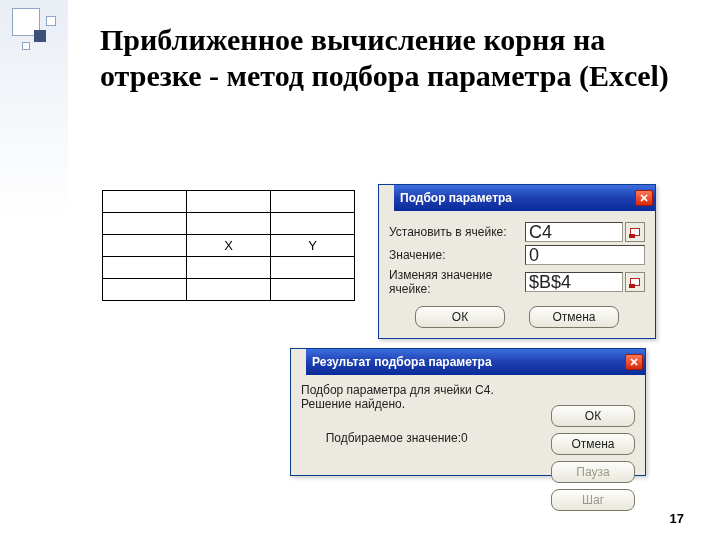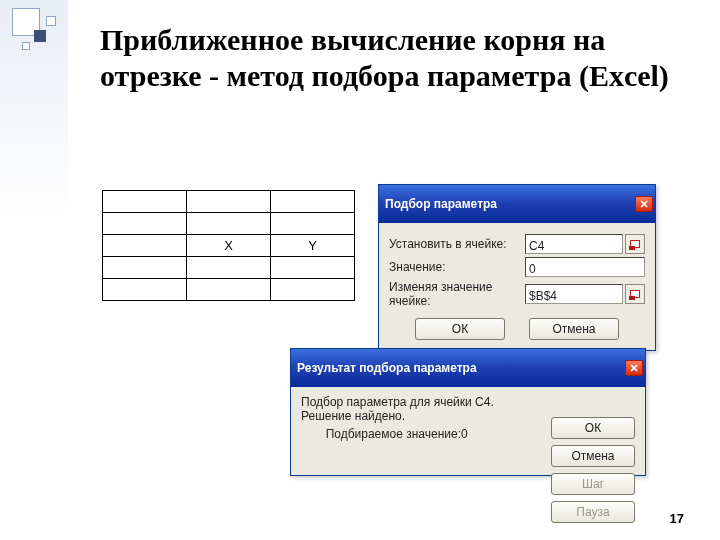--- a/index.html
+++ b/index.html
@@ -44,45 +44,45 @@
   }
   .sheet .hdr { font-weight: normal; }
   .dlg {
     position: absolute;
     border: 1px solid #0a3c8f;
     background: #eceae0;
     box-shadow: 2px 2px 4px rgba(0,0,0,0.2);
   }
   .dlg-title {
     display: flex; align-items: center;
-    height: 38px;
+    height: 26px;
     padding: 0 2px 0 6px;
     background: linear-gradient(180deg, #3c6fe0 0%, #1d3fb0 50%, #0a2c9a 100%);
     color: #fff;
-    font-size: 12px; font-weight: bold;
+    font-size: 12px; font-weight: bold; margin-left: 15px;
   }
   .close-btn {
     margin-left: auto;
     width: 18px; height: 16px;
     background: linear-gradient(180deg,#ff7a5a,#d82a0e);
     border: 1px solid #a01a06;
     border-radius: 2px;
     display: flex; align-items: center; justify-content: center;
   }
   .close-x { color:#fff; font-size:11px; line-height:1; font-weight:bold; }
   .dlg-body { padding: 8px 10px 10px 10px; font-size: 12px; color:#222; }
   .row { display:flex; align-items:center; margin: 3px 0; }
   .lbl { flex: 1; }
   .field {
-    display:flex; align-items:flex-end;
+    display:flex; align-items:center;
     width: 98px; height: 20px;
     background: #fff;
     border: 1px inset #9a988a;
     padding: 0 3px;
-    font-size: 12px;
+    font-size: 18px;
   }
   .picker {
     width: 20px; height: 20px;
     border: 1px solid #8a8878;
     background: #efeee4;
     margin-left: 2px;
     display:flex; align-items:center; justify-content:center;
   }
   .picker-inner {
     width:10px; height:8px;
@@ -91,21 +91,21 @@
     position:relative;
   }
   .picker-inner::after{
     content:""; position:absolute; left:-2px; bottom:-3px;
     width:6px; height:4px; background:#b01818;
   }
   .btns { display:flex; gap:24px; justify-content:center; margin-top:10px; }
   .btn {
     min-width: 90px; height: 22px;
     border: 1px solid #7a7868;
-    border-radius: 3px;
+    border-radius: 8px;
     background: linear-gradient(180deg,#fdfdfb,#e9e7dc);
     font-size: 12px;
     display:flex; align-items:center; justify-content:center;
     cursor:pointer;
   }
   .btn.dis { color:#9a988a; }
   .result-body .rline { display:flex; margin:2px 0;text-align:right; }
   .result-body .rlbl { width: 160px; }
   .result-btns { position:absolute; right:10px; top:30px; display:flex; flex-direction:column; gap:6px; }
   .page-num {
@@ -195,27 +195,27 @@
 
 <div class="dlg" style="left:290px; top:348px; width:356px; height:128px;">
   <div class="dlg-title">
     <span>Результат подбора параметра</span>
     <div class="close-btn">
       <span class="close-x">✕</span>
     </div>
   </div>
   <div class="dlg-body result-body" style="position:relative; height:102px;">
     <div>Подбор параметра для ячейки C4.</div>
-    <div style="margin-bottom:4px">Решение найдено.</div>
+    <div style="margin-bottom:20px">Решение найдено.</div>
     <div class="rline">
       <span class="rlbl">Подбираемое значение:</span>
       <span>0</span>
     </div>
     <div class="result-btns">
       <div class="btn" style="min-width:84px">ОК</div>
       <div class="btn" style="min-width:84px">Отмена</div>
+      <div class="btn dis" style="min-width:84px">Пауза</div>
       <div class="btn dis" style="min-width:84px">Шаг</div>
-      <div class="btn dis" style="min-width:84px">Пауза</div>
     </div>
   </div>
 </div>
 
 <div class="page-num">17</div>
 
 </body></html>

